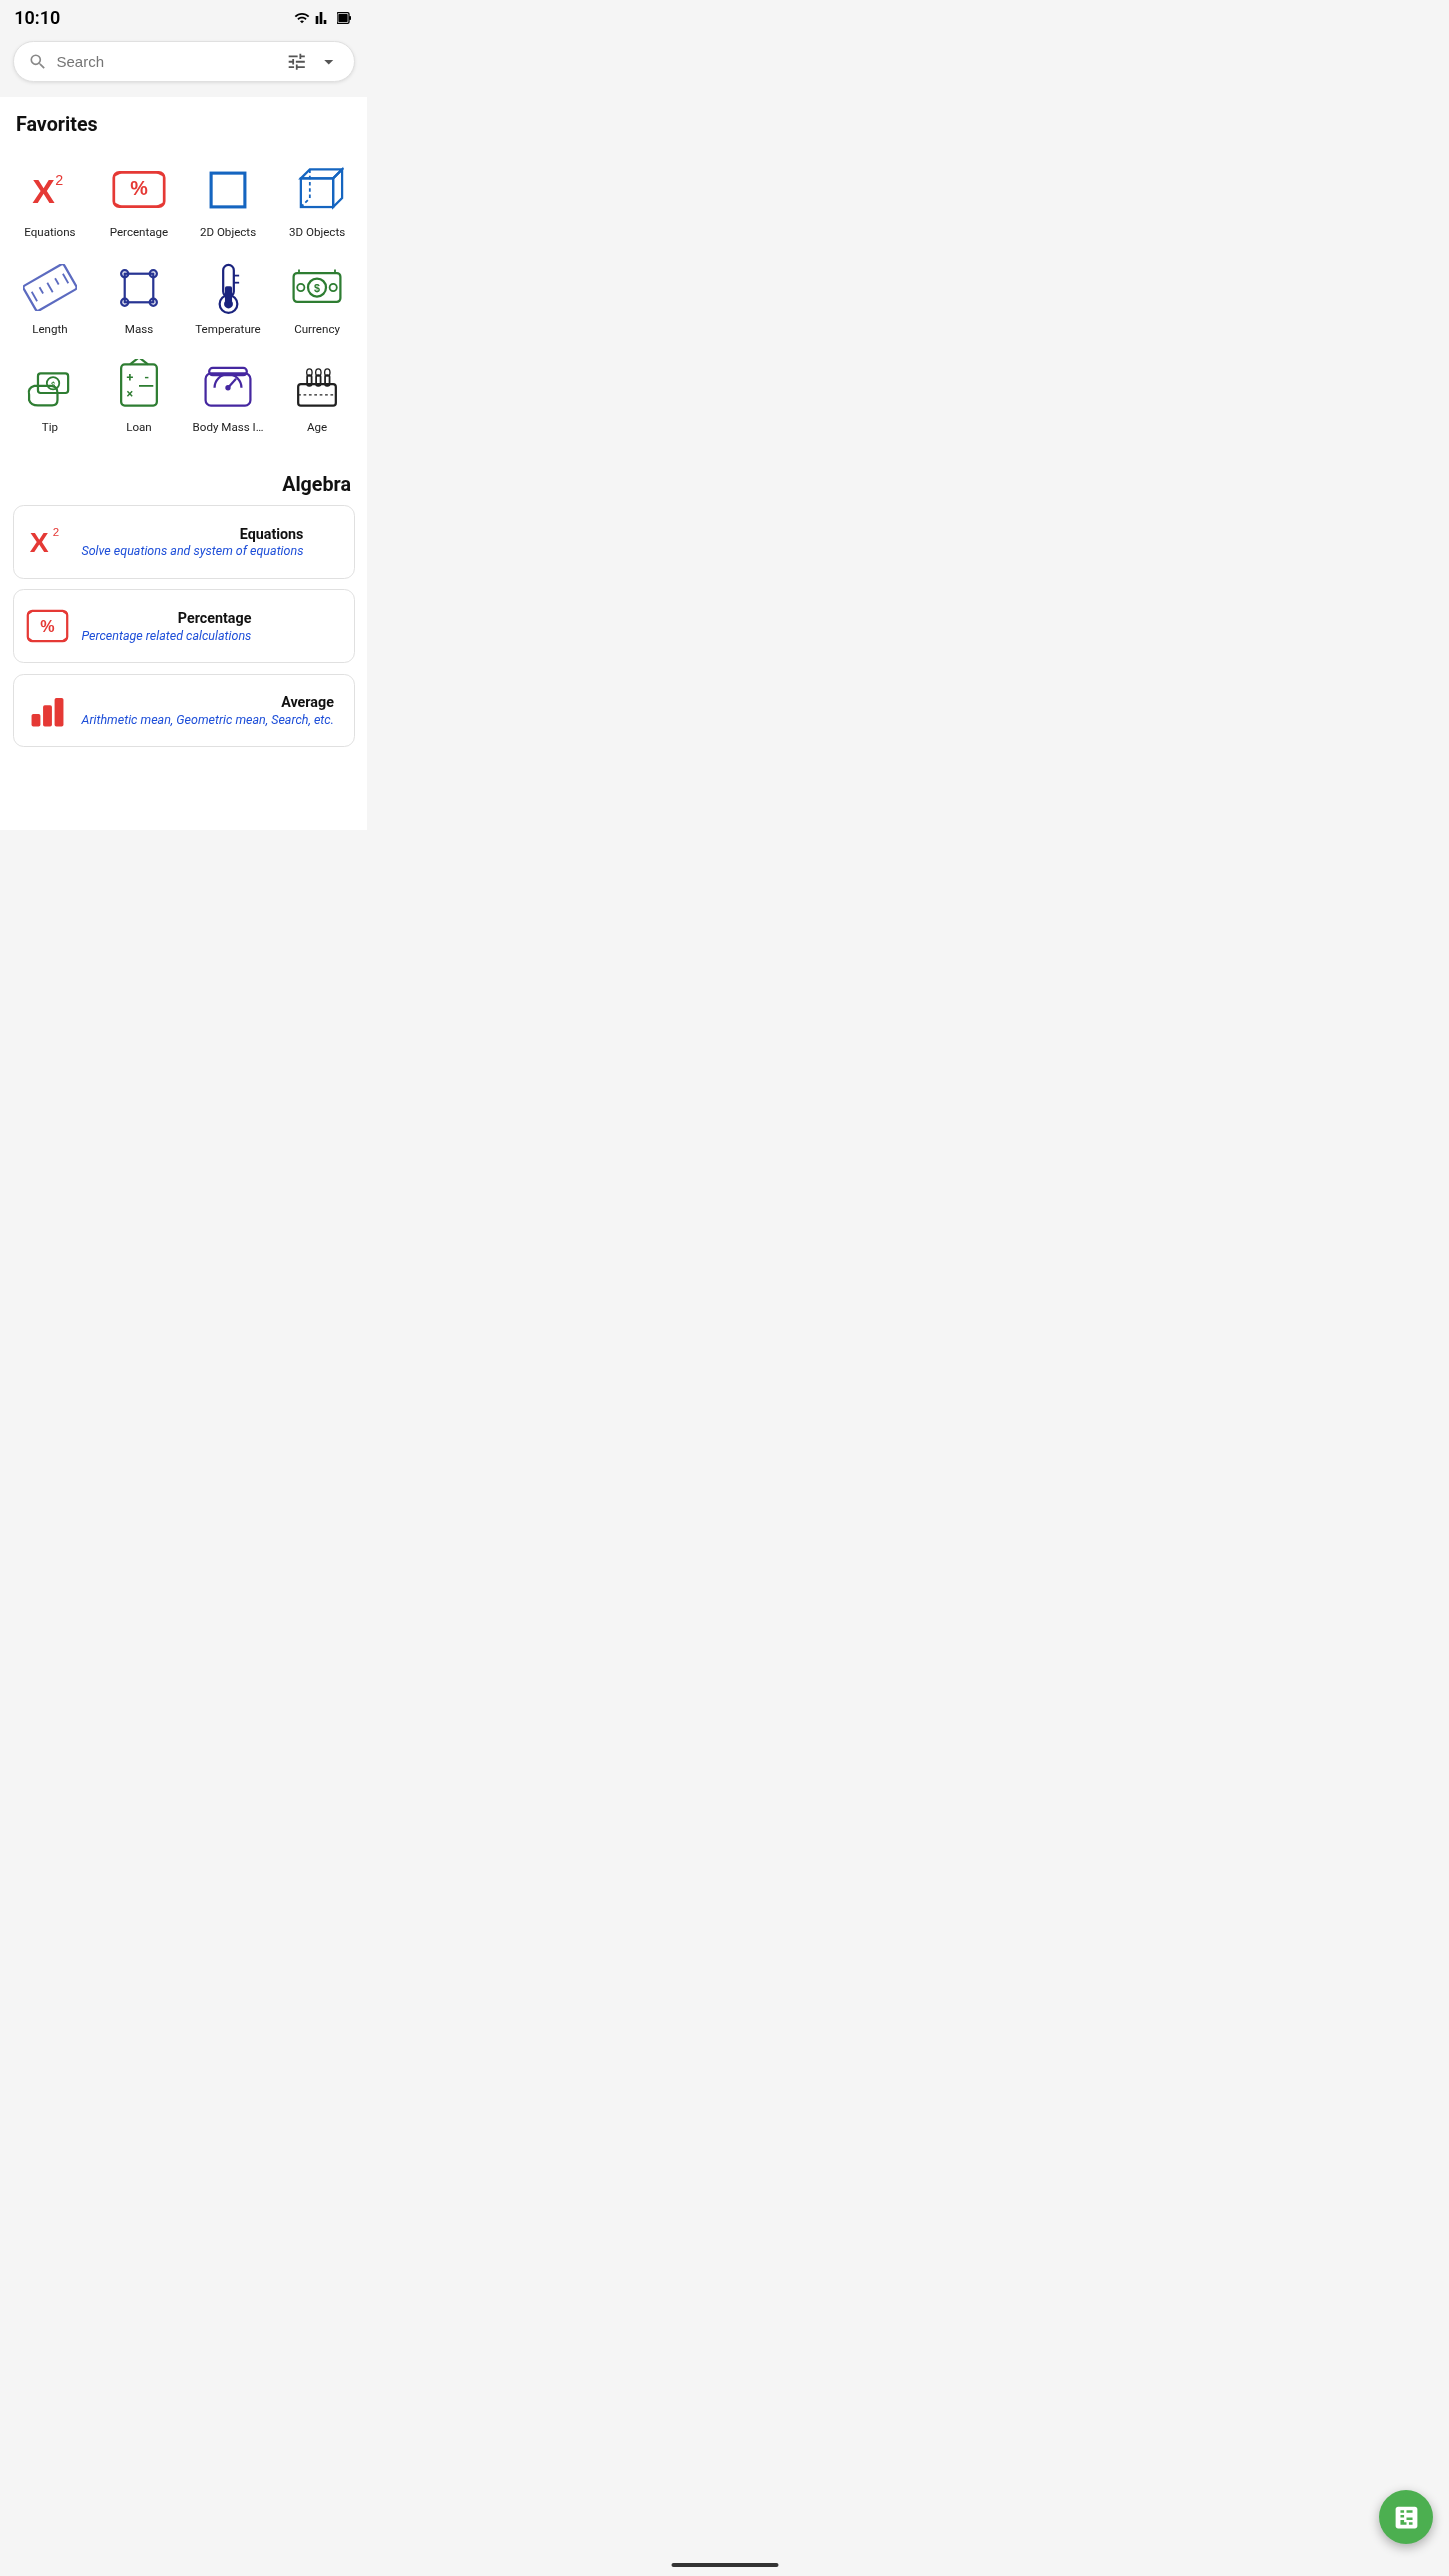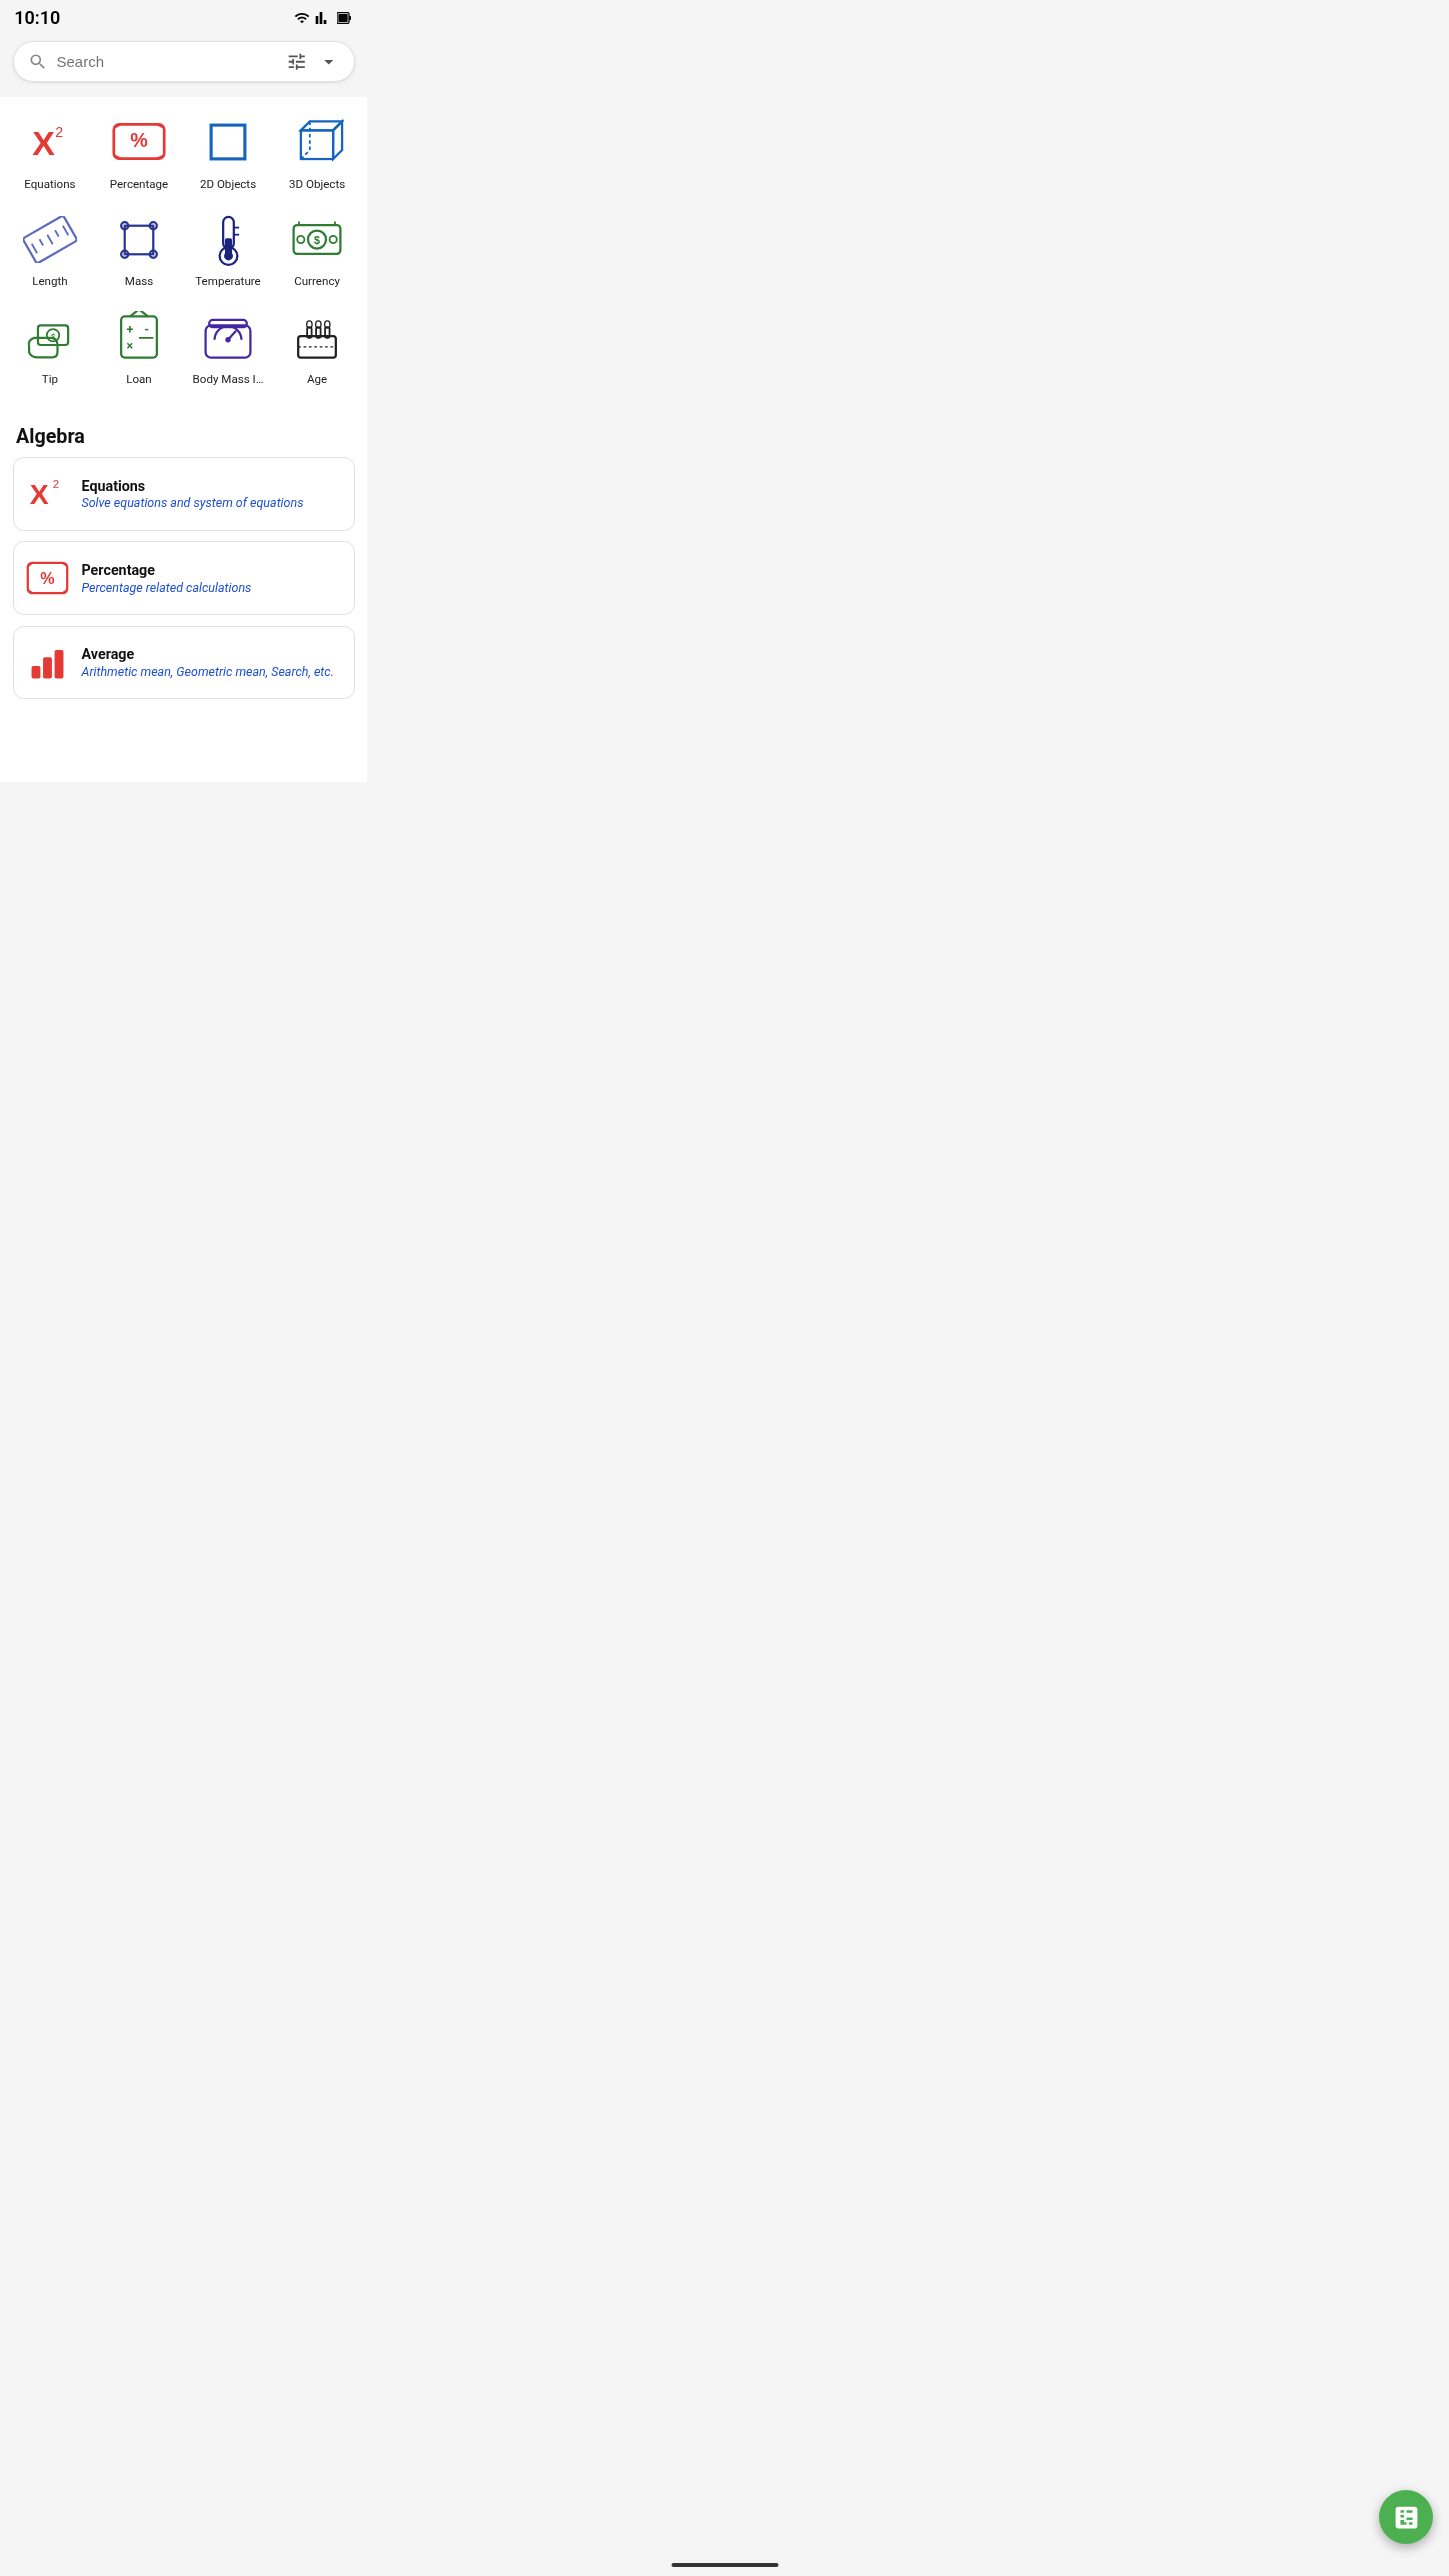--- a/index.html
+++ b/index.html
@@ -108,20 +108,21 @@
     }
     .fav-label {
       font-size: 11.6px;
       color: #222;
       text-align: center;
     }
 
     
     .algebra-section {
       padding: 0 0 72px;
+      text-align: right;
     }
     .list-item {
       display: flex;
       align-items: center;
       margin: 0 12.5px 10.7px;
       background: #fff;
       border: 1.3px solid #e0e0e0;
       border-radius: 10.7px;
       padding: 14.3px 12.5px;
       cursor: pointer;
@@ -213,20 +214,21 @@
     </svg>
     <svg width="21.5" height="21.5" viewBox="0 0 24 24" fill="#555">
       <path d="M7 10l5 5 5-5z"></path>
     </svg>
   </div>
 </div>
 
 <div class="main">
 
   <div>
+    <div class="section-title">Favorites</div>
     <div class="favorites-grid">
 
       <div class="fav-item">
         <div class="fav-icon">
           <svg width="50" height="50" viewBox="0 0 56 56">
             <text x="8" y="42" font-size="38" font-weight="bold" fill="#e53935" font-family="Arial">X</text>
             <text x="34" y="22" font-size="16" fill="#e53935" font-family="Arial">2</text>
           </svg>
         </div>
         <span class="fav-label">Equations</span>

